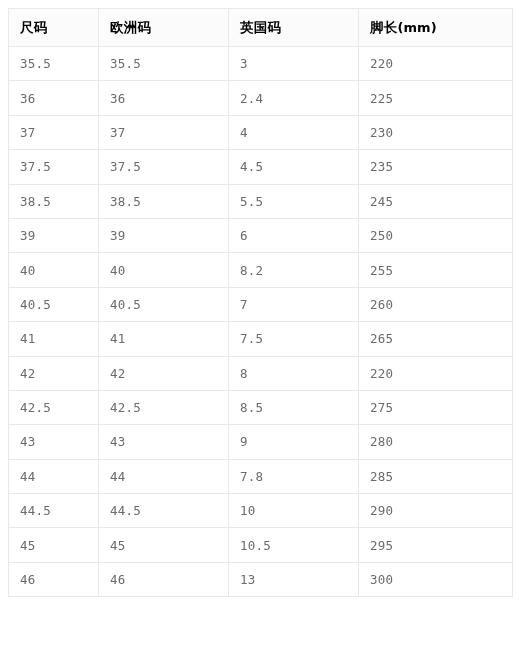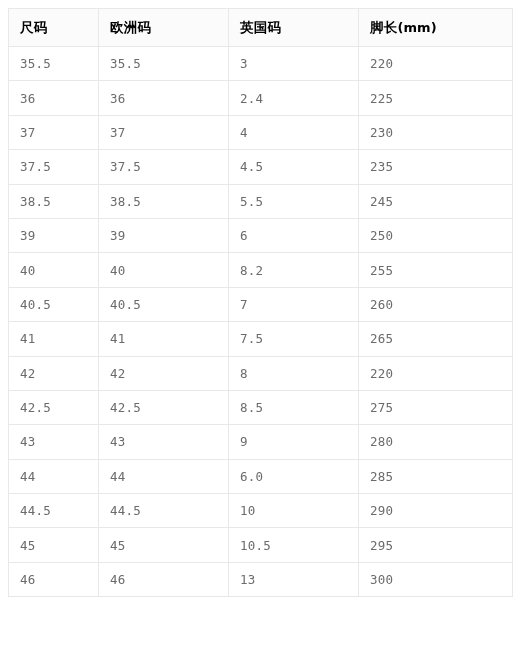--- a/index.html
+++ b/index.html
@@ -170,21 +170,21 @@
         </tr>
         <tr>
           <td>43</td>
           <td>43</td>
           <td>9</td>
           <td>280</td>
         </tr>
         <tr>
           <td>44</td>
           <td>44</td>
-          <td>6.0</td>
+          <td>7.8</td>
           <td>285</td>
         </tr>
         <tr>
           <td>44.5</td>
           <td>44.5</td>
           <td>10</td>
           <td>290</td>
         </tr>
         <tr>
           <td>45</td>

